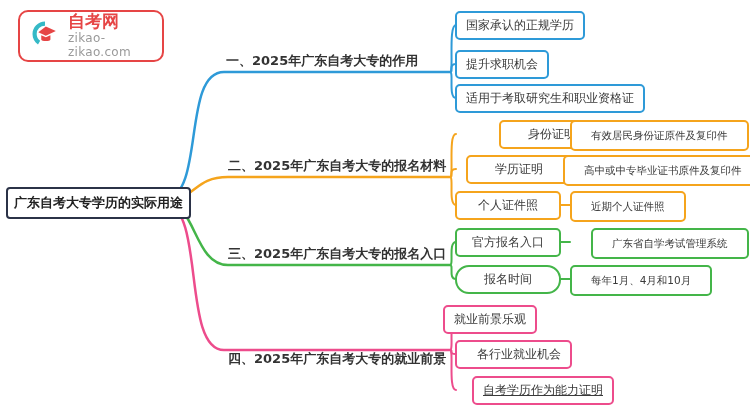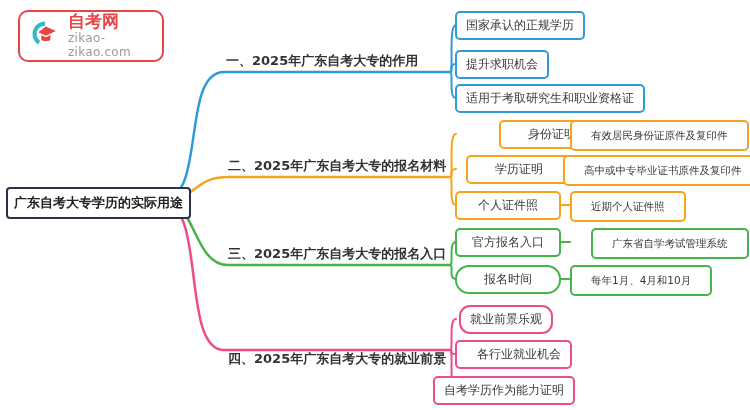--- a/index.html
+++ b/index.html
@@ -101,17 +101,17 @@
   <div class="node key" style="left: 455px; top: 191px; --c: #f5a41c;">个人证件照</div>
   <div class="node sub" style="left: 570px; top: 120px; --c: #f5a41c;">有效居民身份证原件及复印件</div>
   <div class="node sub" style="left: 563px; top: 155px; --c: #f5a41c;">高中或中专毕业证书原件及复印件</div>
   <div class="node sub" style="left: 570px; top: 191px; --c: #f5a41c;">近期个人证件照</div>
 
   <div class="node key" style="left: 455px; top: 228px; --c: #44b549;">官方报名入口</div>
   <div class="node key" style="left: 455px; top: 265px; border-radius: 14px; --c: #44b549;">报名时间</div>
   <div class="node sub" style="left: 570px; top: 228px; margin-left: 21px; --c: #44b549;">广东省自学考试管理系统</div>
   <div class="node sub" style="left: 570px; top: 265px; --c: #44b549;">每年1月、4月和10月</div>
 
-  <div class="node" style="left: 459px; top: 305px; border-radius: 11px; --c: #ed4c8c;">就业前景乐观</div>
+  <div class="node" style="left: 443px; top: 305px; --c: #ed4c8c;">就业前景乐观</div>
   <div class="node" style="left: 455px; top: 340px; padding-left: 20px; --c: #ed4c8c;">各行业就业机会</div>
-  <div class="node" style="left: 433px; top: 376px; --c: #ed4c8c;">自考学历作为能力证明</div>
+  <div class="node" style="left: 472px; top: 376px; text-decoration: underline; --c: #ed4c8c;">自考学历作为能力证明</div>
 
 </div>
 
 </body></html>

